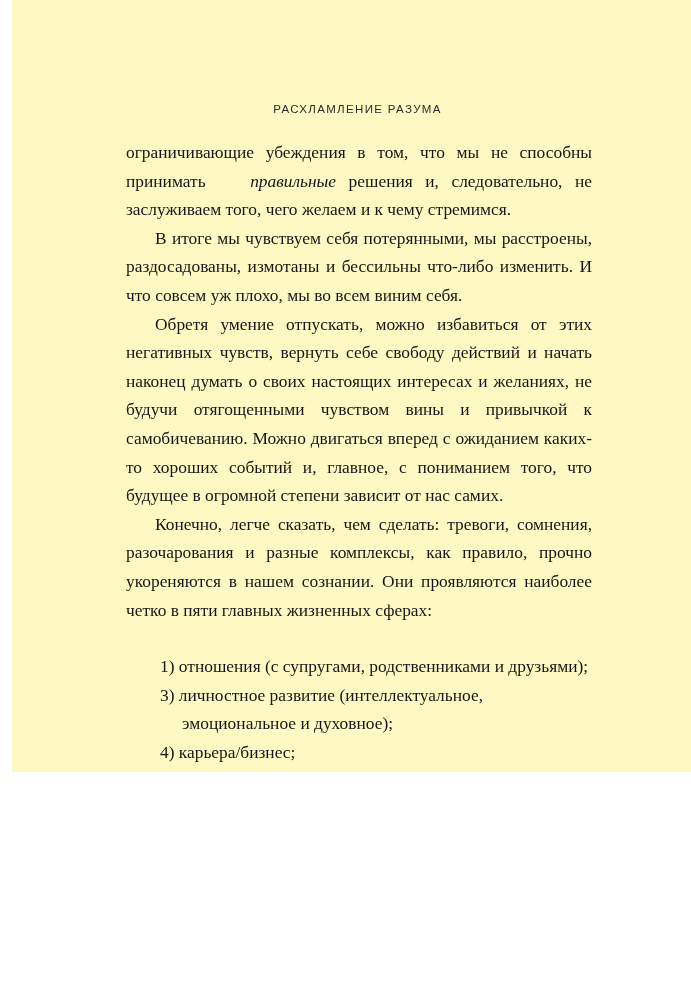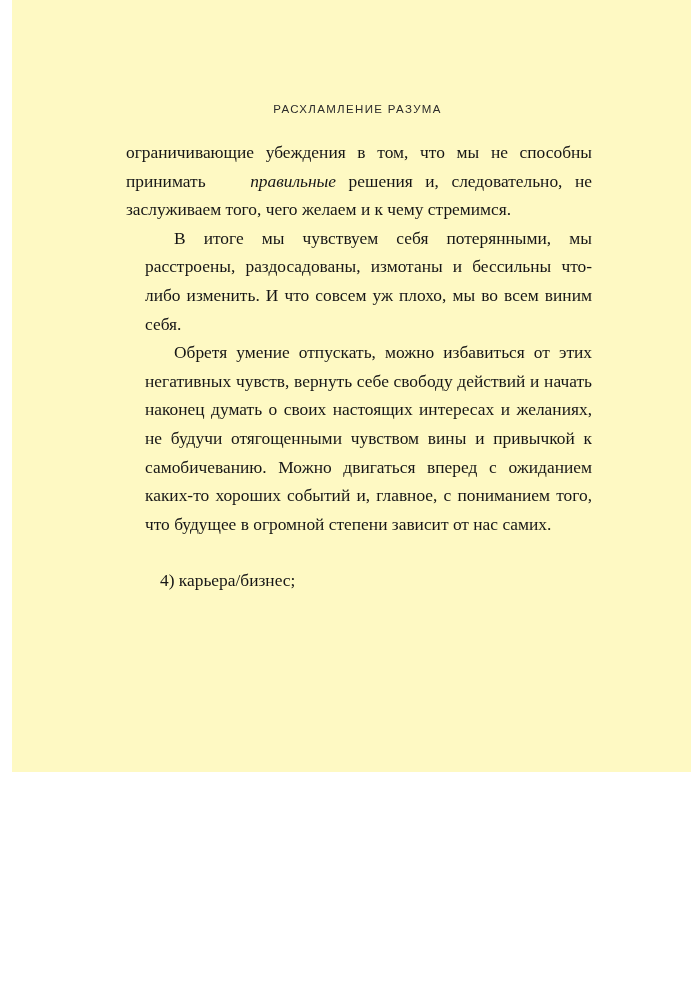--- a/index.html
+++ b/index.html
@@ -45,21 +45,20 @@
     margin: 0;
     font-size: 17.4px;
     line-height: 28.6px;
     text-align: justify;
     text-justify: inter-word;
     color: #161616;
     hyphens: manual;
   }
   p.body-par.indent {
     text-indent: 29px;
-    margin-left: 19px;
   }
   p.body-par + p.body-par {
     margin-top: 0;
   }
   em {
     font-style: italic;
     margin-left: 32px;
   }
   .list-block {
     margin-top: 28px;
@@ -88,20 +87,23 @@
 
 <div class="page">
 
   <div class="running-head">РАСХЛАМЛЕНИЕ РАЗУМА</div>
 
   <div class="text-column">
     <div id="paragraph-list">
         <p class="body-par"><span>ограничивающие убеждения в том, что мы не способны принимать </span><em>правильные</em><span> решения и, следовательно, не заслуживаем того, чего желаем и к чему стремимся.</span></p>
         <p class="body-par indent"><span>В итоге мы чувствуем себя потерянными, мы расстроены, раздосадованы, измотаны и бессильны что-либо изменить. И что совсем уж плохо, мы во всем виним себя.</span></p>
         <p class="body-par indent"><span>Обретя умение отпускать, можно избавиться от этих негативных чувств, вернуть себе свободу действий и начать наконец думать о своих настоящих интересах и желаниях, не будучи отягощенными чувством вины и привычкой к самобичеванию. Можно двигаться вперед с ожиданием каких-то хороших событий и, главное, с пониманием того, что будущее в огромной степени зависит от нас самих.</span></p>
+        <p class="body-par indent"><span>Конечно, легче сказать, чем сделать: тревоги, сомнения, разочарования и разные комплексы, как правило, прочно укореняются в нашем сознании. Они проявляются наиболее четко в пяти главных жизненных сферах:</span></p>
       </div>
     <div class="list-block" id="numbered-list">
+        <div class="list-item">1) отношения (с супругами, родственниками и друзьями);</div>
+        <div class="list-item">3) личностное развитие (интеллектуальное, эмоциональное и духовное);</div>
         <div class="list-item">4) карьера/бизнес;</div>
       </div>
   </div>
 
 
 </div>
 
 </body></html>

